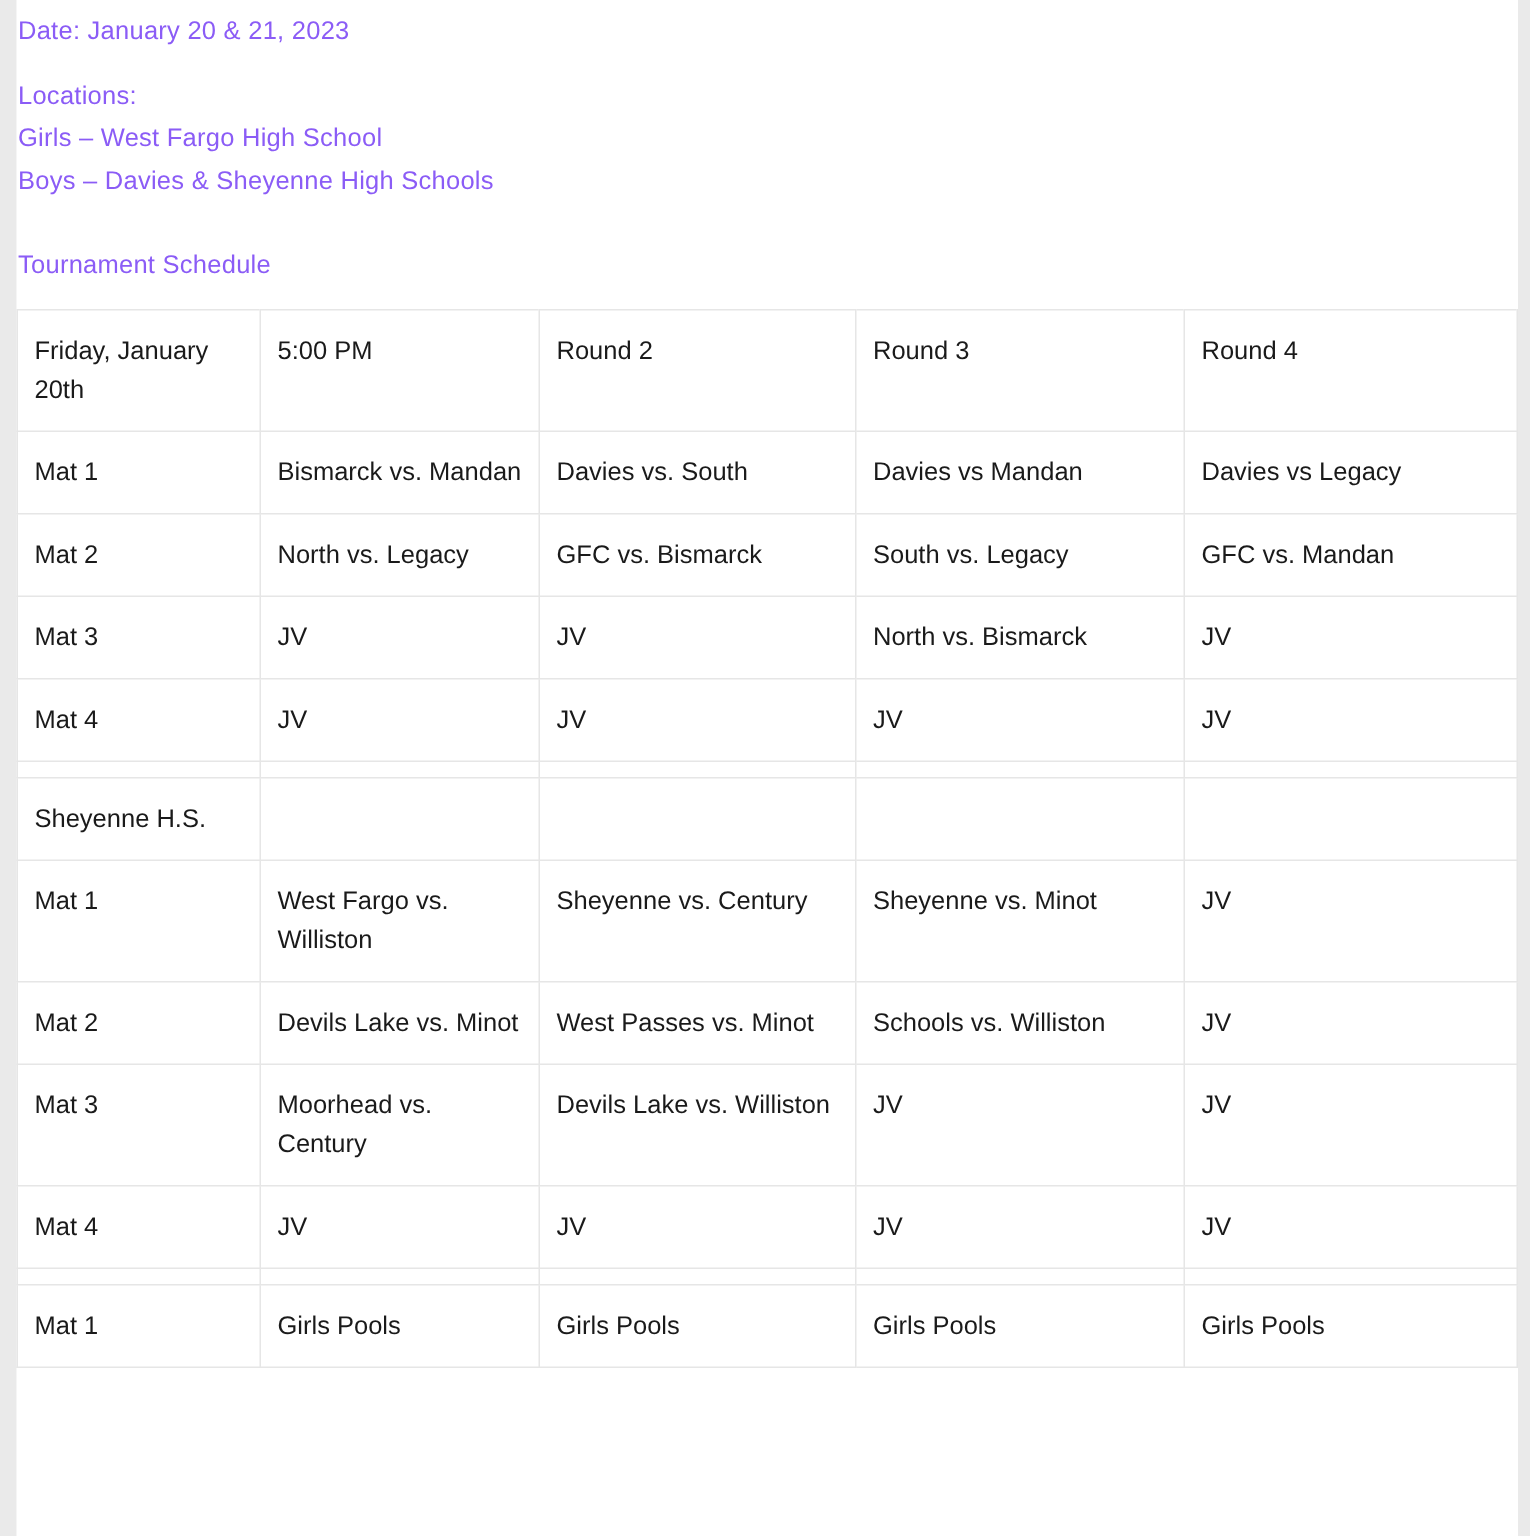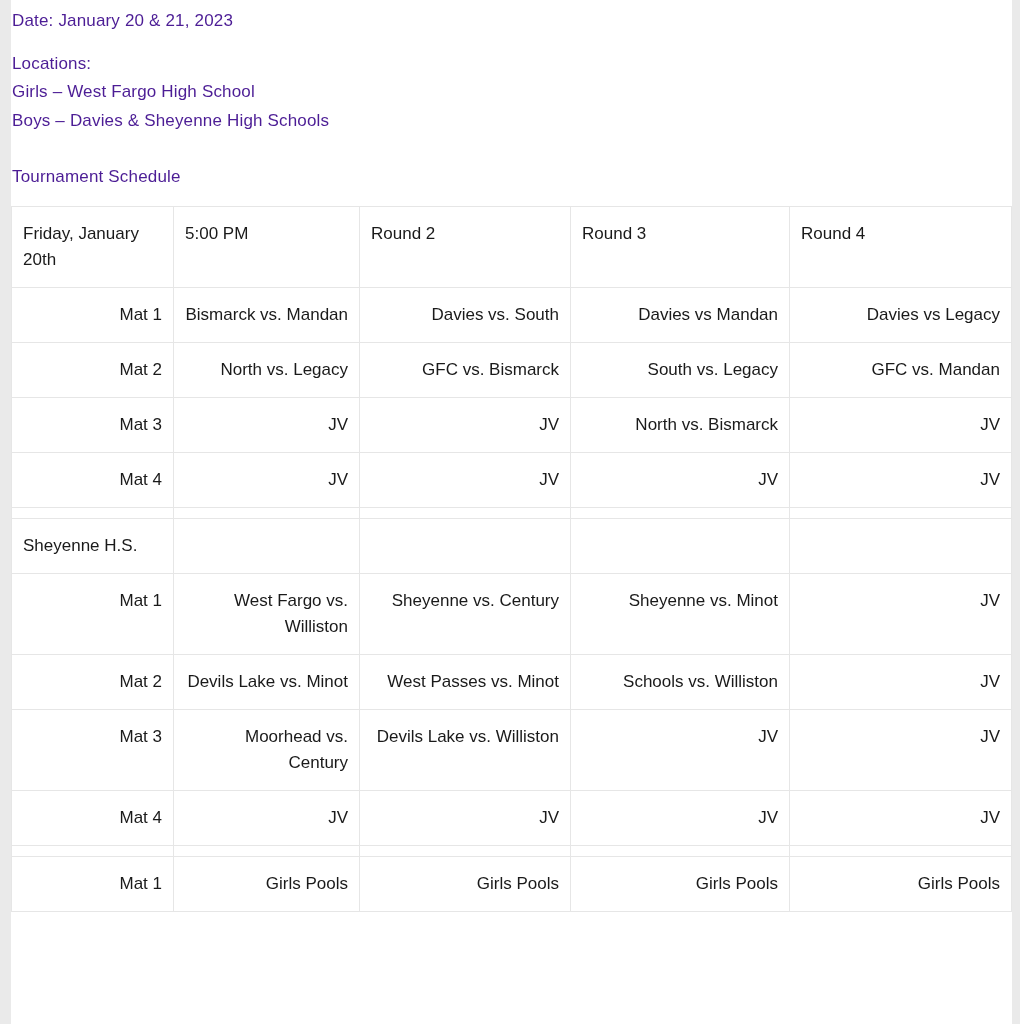--- a/index.html
+++ b/index.html
@@ -24,21 +24,21 @@
     background: #ffffff;
   }
 
   .intro {
     padding: 0 0 0 1px;
   }
 
   .intro-line {
     font-size: 17px;
     line-height: 28.6px;
-    color: #4c1d95;
+    color: #8b5cf6;
     white-space: pre;
     letter-spacing: 0.01em;
   }
 
   .intro-spacer {
     height: 14px;
   }
 
   .intro-top-pad {
     height: 7px;
@@ -81,21 +81,20 @@
   tr.spacer-row td {
     padding: 0;
     height: 10px;
     border-left: 1px solid #e6e6e6;
     border-right: 1px solid #e6e6e6;
     border-bottom: 1px solid #e6e6e6;
   }
 
   tr.mat-row td {
     height: 17px;
-    text-align: right;
   }
 </style>
 </head>
 <body>
 
 <div class="page-card">
 
   <div class="intro">
     <div class="intro-top-pad"></div>
     <div class="intro-line">Date: January 20 &amp; 21, 2023</div>

